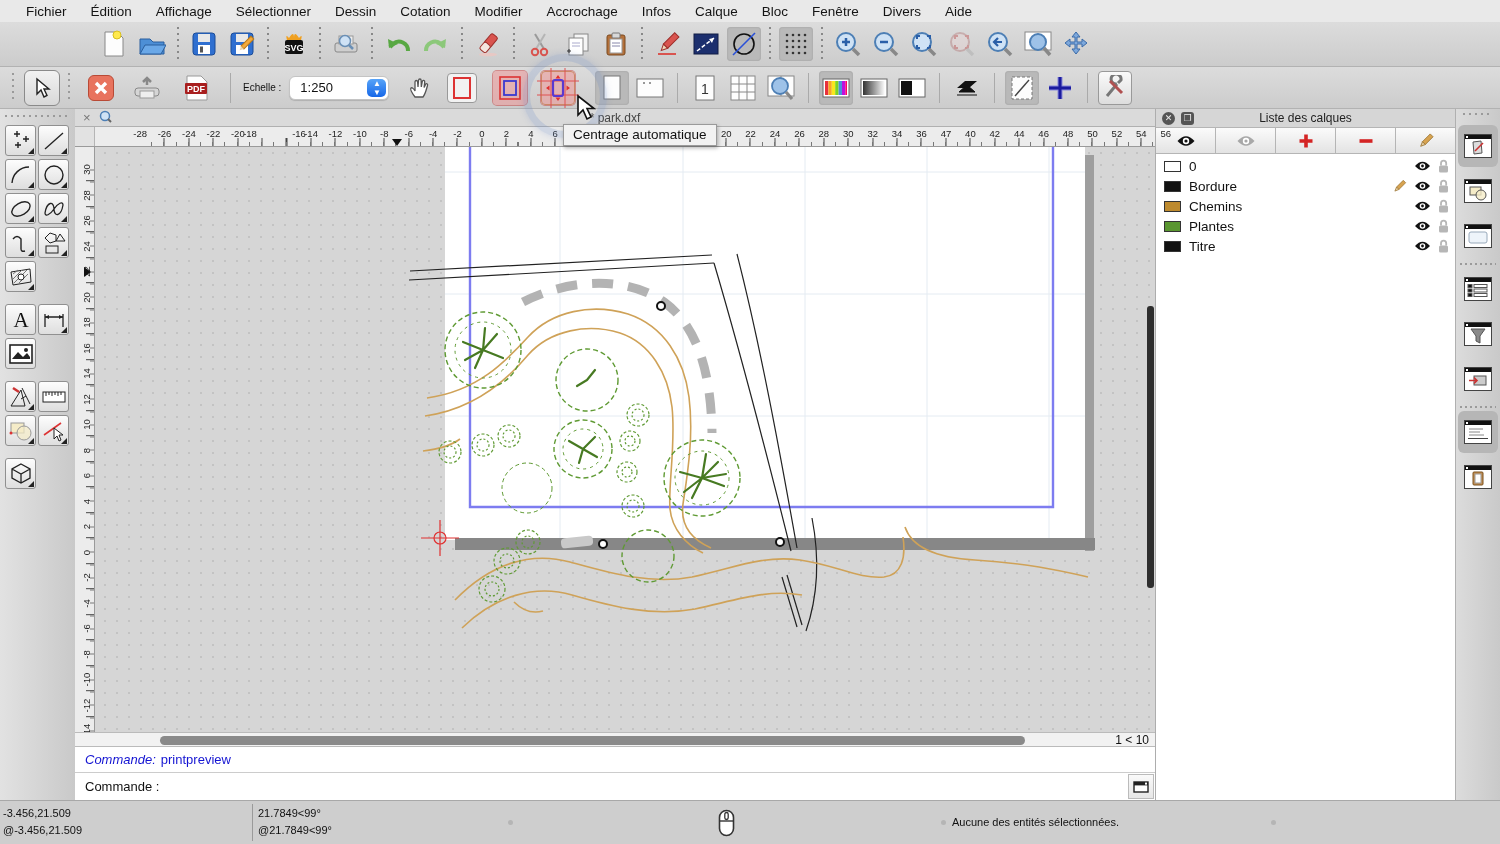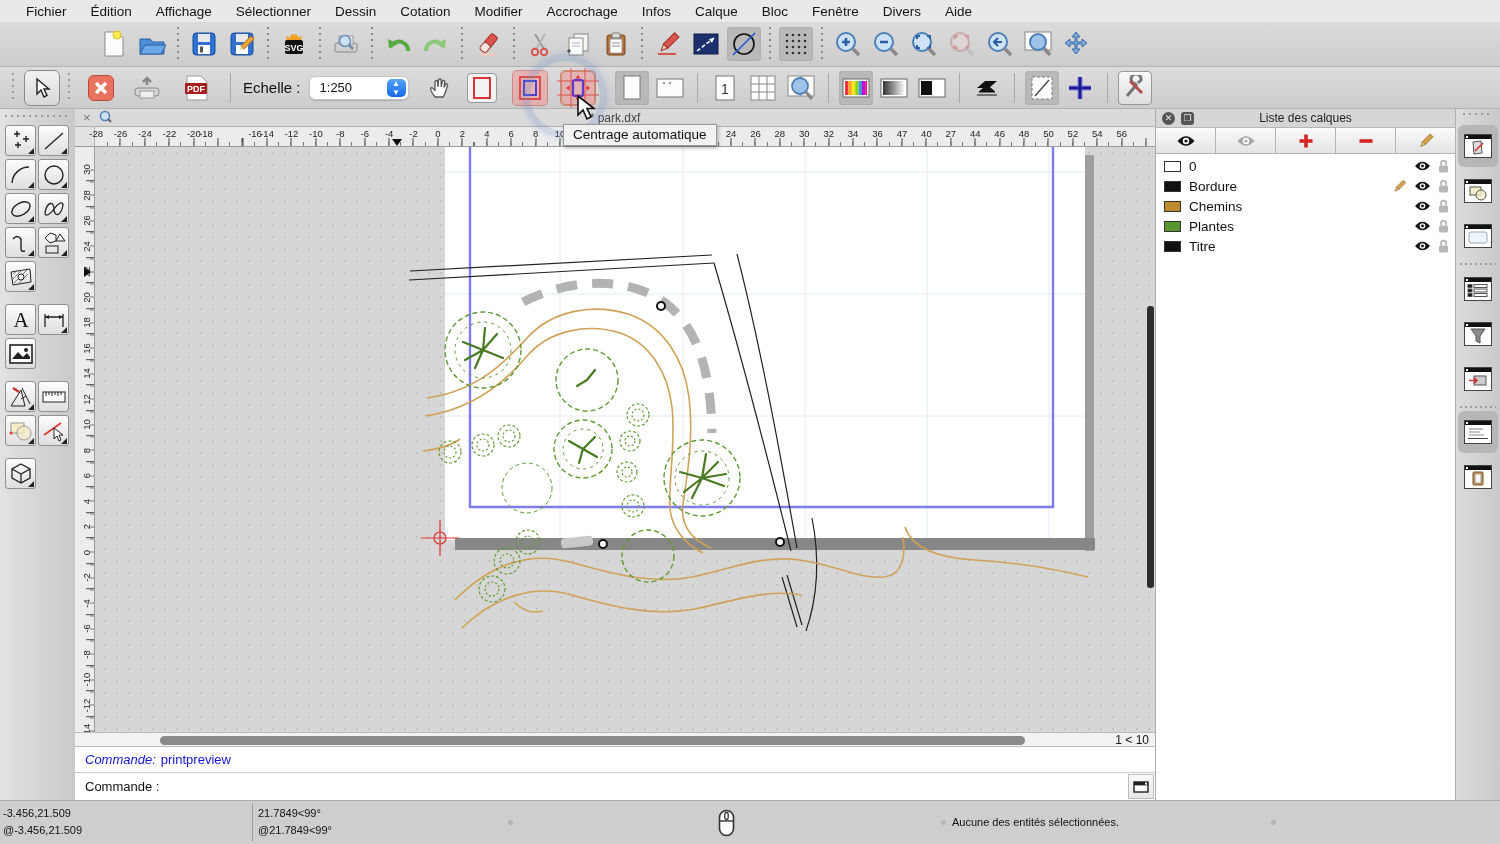--- a/index.html
+++ b/index.html
@@ -14,21 +14,21 @@
   .tb { background:linear-gradient(#dcdcdc,#cccccc); border-bottom:1px solid #b2b2b2; display:flex; align-items:center; }
   .tb1 { height:45px; padding-left:95px; }
   .tb2 { height:42px; padding-left:10px; position:relative; }
   .tbtn { width:34px; height:34px; display:flex; align-items:center; justify-content:center; border-radius:4px; margin:0 2px; position:relative; flex:none; }
   .tbtn.pressed { background:#b9b9b9; box-shadow:inset 0 0 2px #999; }
   .tbtn.disabled { opacity:.45; }
   .sep { width:10px; height:34px; flex:none; background:repeating-linear-gradient(#888 0 2px, transparent 2px 6px); background-size:2px 100%; background-position:center; background-repeat:no-repeat; margin:0 2px; }
   .sepline { width:1px; height:30px; background:#aaa; margin:0 8px; flex:none; }
   .handle { width:8px; height:30px; flex:none; background:repeating-linear-gradient(#9a9a9a 0 2px, transparent 2px 6px); background-size:2px 100%; background-position:2px 0; background-repeat:no-repeat; margin-right:6px; }
 
-  .scale-label { font-size:15px; color:#111; margin:0 8px 0 4px; }
+  .scale-label { font-size:10px; color:#111; margin:0 8px 0 4px; }
   .scale-select { width:100px; height:24px; background:#fff; border:1px solid #c4c4c4; border-radius:6px; display:flex; align-items:center; font-size:13px; color:#111; padding-left:10px; position:relative; box-shadow:0 1px 1px rgba(0,0,0,.15); }
   .scale-stepper { position:absolute; right:2px; top:2px; bottom:2px; width:19px; border-radius:5px; background:linear-gradient(#58a4f8,#1667e8); color:#fff; font-size:8px; line-height:9px; display:flex; flex-direction:column; align-items:center; justify-content:center; }
 
   .arrowbtn { width:36px; height:36px; border:1px solid #8a8a8a; border-radius:6px; background:linear-gradient(#f2f2f2,#d8d8d8); display:flex; align-items:center; justify-content:center; margin-right:6px; }
 
   .hl-btn { background:rgba(238,150,150,.55); box-shadow:0 0 0 1px rgba(200,60,60,.5); overflow:visible; }
 
   
   .main { display:flex; height:691px; }
   .palette { width:75px; background:linear-gradient(90deg,#e2e2e2,#c9c9c9); padding:4px 0 0 5px; flex:none; }
@@ -37,21 +37,21 @@
   .pbtn { width:31px; height:31px; margin:0 2px 3px 0; background:linear-gradient(#fdfdfd,#dedede); border:1px solid #909090; border-radius:3px; display:flex; align-items:center; justify-content:center; position:relative; }
   .pbtn .fly { position:absolute; right:1px; bottom:1px; width:0; height:0; border-left:6px solid transparent; border-bottom:6px solid #222; }
   .pal-gap { width:68px; height:9px; }
 
   .center { width:1080px; display:flex; flex-direction:column; flex:none; position:relative; }
   .tabbar { height:18px; background:#dadada; border-bottom:1px solid #b0b0b0; display:flex; align-items:center; font-size:12px; color:#333; position:relative; }
   .tab-title { position:absolute; left:0; right:0; text-align:center; color:#444; }
   .tab-close { margin-left:8px; color:#777; font-size:13px; }
   .tab-zoom { margin-left:8px; }
 
-  .hruler { height:20px; background:#ececec; border-bottom:1px solid #9a9a9a; display:flex; position:relative; }
+  .hruler { height:20px; background:#ececec; border-bottom:1px solid #9a9a9a; display:flex; position:relative;gap:44px; }
   .hruler-corner { width:20px; height:100%; background:#e2e2e2; border-right:1px solid #b5b5b5; flex:none; }
   .hruler-scale { position:relative; flex:1;
      background:
        repeating-linear-gradient(to right, transparent 0 11.2px, #777 11.2px 12.21px),
        repeating-linear-gradient(to right, transparent 0 23.4px, #444 23.4px 24.42px);
      background-size:100% 5px, 100% 9px; background-position:1px 15px, 1.5px 11px; background-repeat:repeat-x; }
   .hruler-scale span { position:absolute; top:1px; font-size:9.5px; color:#222; transform:translateX(-50%); }
   .hmarker { position:absolute; top:12px; width:0; height:0; border-left:5px solid transparent; border-right:5px solid transparent; border-top:7px solid #111; }
 
   .canvas { height:585px; position:relative; background:#d6d6d6; background-image:radial-gradient(circle, #c3c3c3 1px, transparent 1.3px); background-size:12px 12px; overflow:hidden; }
@@ -650,21 +650,21 @@
             <span style="left: 611.62px;">22</span>
             <span style="left: 636.04px;">24</span>
             <span style="left: 660.46px;">26</span>
             <span style="left: 684.88px;">28</span>
             <span style="left: 709.3px;">30</span>
             <span style="left: 733.72px;">32</span>
             <span style="left: 758.14px;">34</span>
             <span style="left: 782.56px;">36</span>
             <span style="left: 806.98px;">47</span>
             <span style="left: 831.4px;">40</span>
-            <span style="left: 855.82px;">27</span>
+            <span style="left: 855.82px;">42</span>
             <span style="left: 880.24px;">44</span>
             <span style="left: 904.66px;">46</span>
             <span style="left: 929.08px;">48</span>
             <span style="left: 953.5px;">50</span>
             <span style="left: 977.92px;">52</span>
             <span style="left: 1002.34px;">54</span>
             <span style="left: 1026.76px;">56</span>
           </div>
         <div class="hmarker" style="left:317px;"></div>
       </div>

